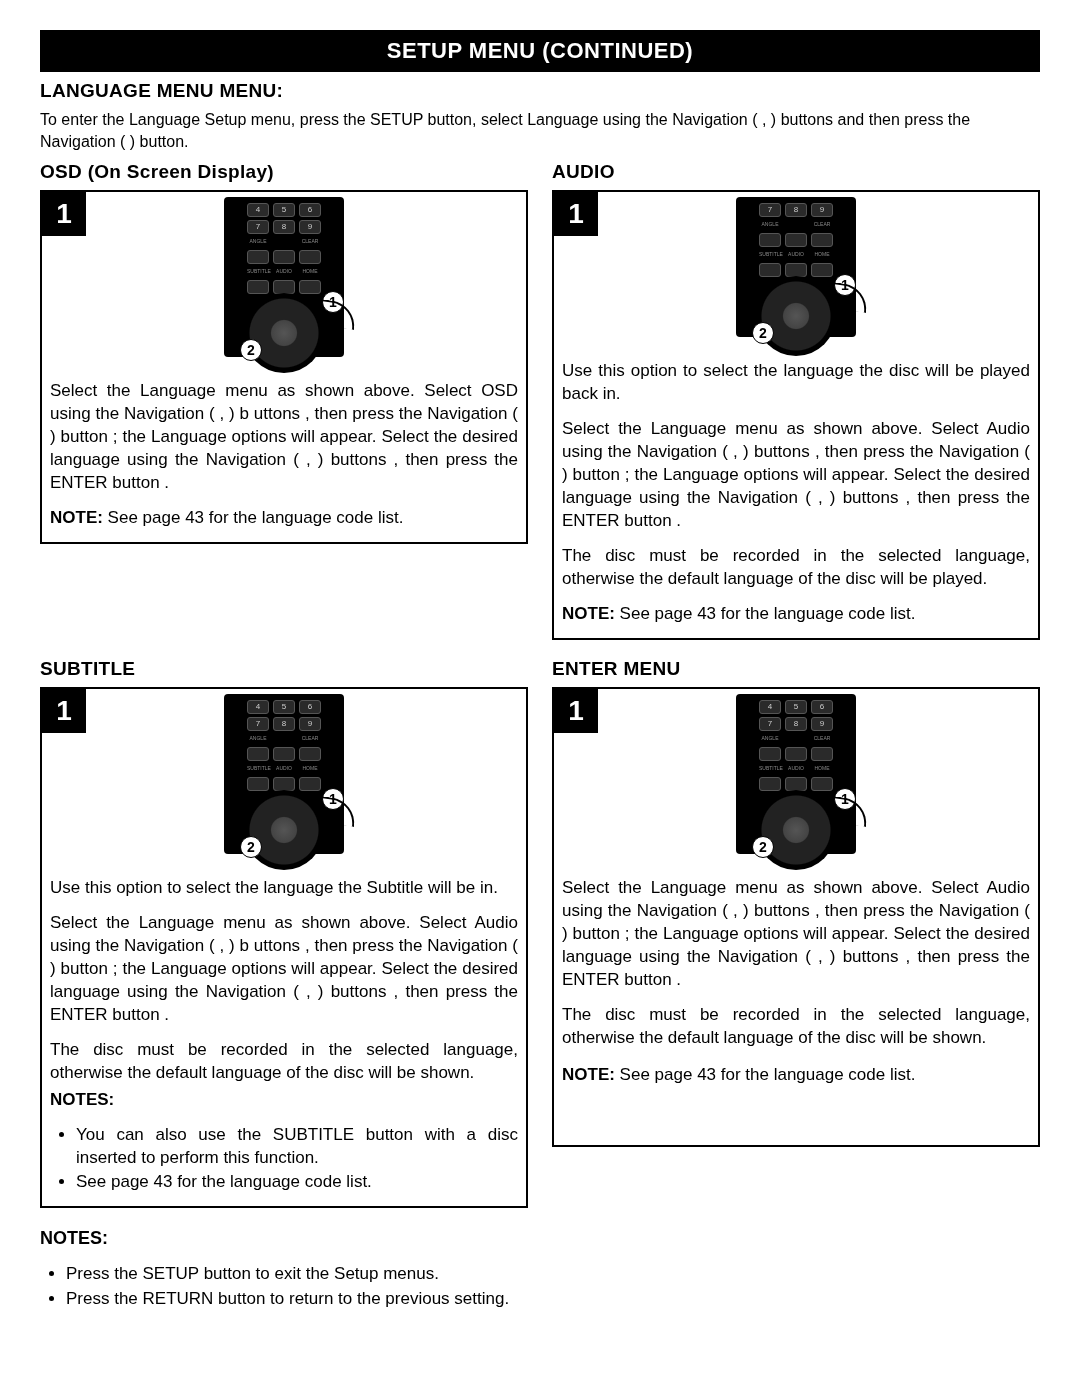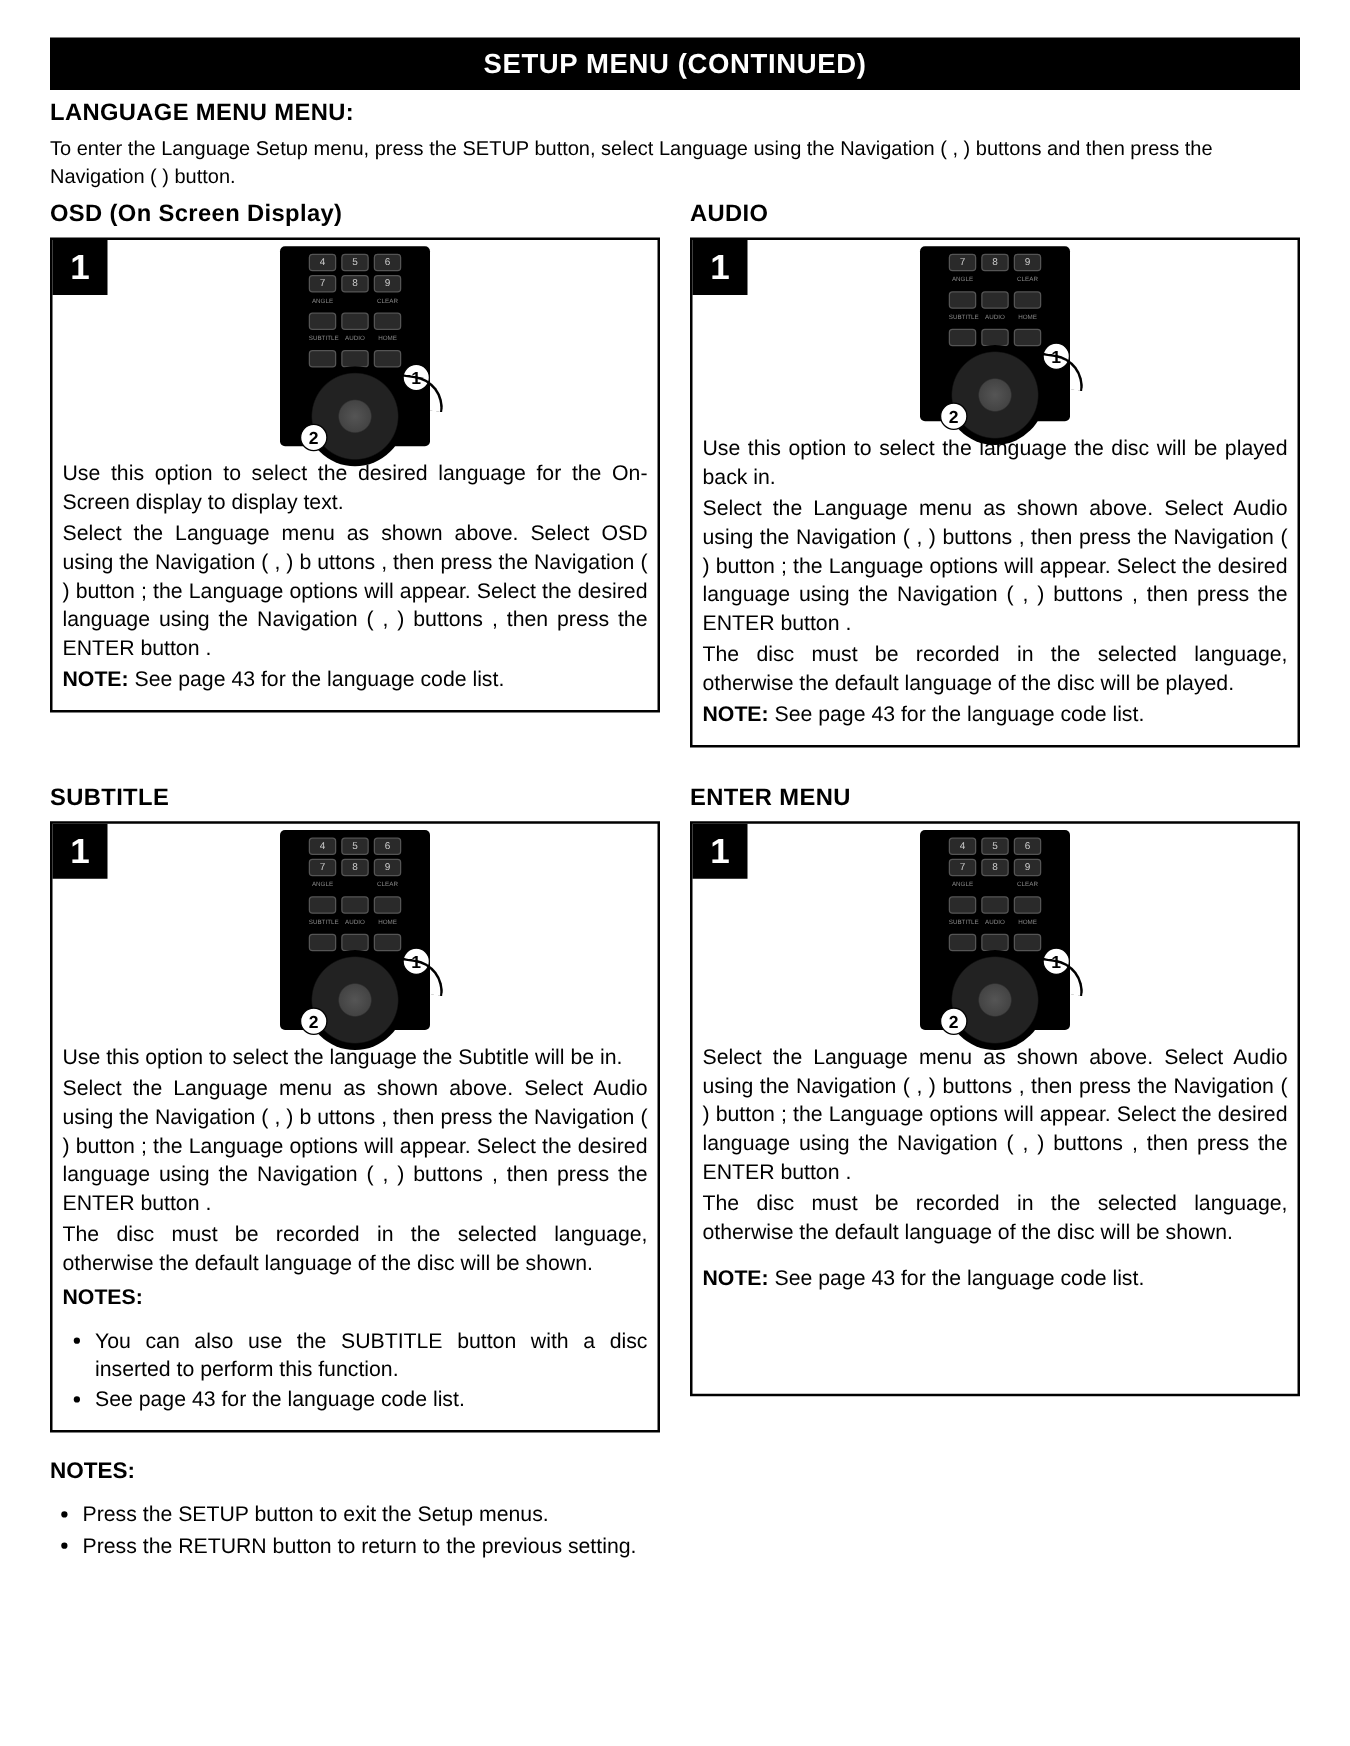--- a/index.html
+++ b/index.html
@@ -26,21 +26,21 @@
     font-size: 19px;
     margin: 6px 0 6px 0;
     letter-spacing: 0.3px;
   }
   .intro-text {
     font-size: 16px;
   }
   .grid {
     display: grid;
     grid-template-columns: 1fr 1fr;
-    gap: 22px 24px;
+    gap: 10px 24px;
     align-items: start;
   }
   .col { display: flex; flex-direction: column; }
   .box {
     border: 2px solid #000;
     position: relative;
   }
   .box .step-badge {
     position: absolute;
     top: 0; left: 0;
@@ -119,21 +119,21 @@
     left: -6px; top: -4px;
     border: 6px solid transparent;
     border-right-color: #000;
   }
   .box-text {
     border-top: 0;
     padding: 6px 8px 10px 8px;
     font-size: 17px;
     text-align: justify;
   }
-  .box-text p { margin-bottom: 2px; }
+  .box-text p { margin-bottom: 2px; margin-top: 12px; }
   .notes-inner { font-weight: bold; margin-top: 4px; }
   ul.notes-list { list-style: disc; padding-left: 26px; font-size: 17px; margin-top: 12px; }
   ul.notes-list li { margin: 2px 0; text-align: justify; }
   .bold { font-weight: bold; }
   .footer-notes {
     margin-top: 18px;
   }
   .footer-notes .hdr { font-weight: bold; }
 </style>
 </head>
@@ -184,21 +184,20 @@
             </div>
           <div class="dpad-wrap">
             <div class="dpad"></div>
             <div class="bubble b1">1</div>
             <div class="bubble b2">2</div>
             <div class="arrow-curve" style="right:-24px; top:4px;"></div>
           </div>
         </div>
       </div>
       <div class="box-text">
-        <p>Use this option to select the desired language for the On-Screen display to display text.</p>
         <p>Select the Language menu as shown above. Select OSD using the Navigation ( ,   ) b uttons   , then press the Navigation ( )   button   ; the Language options will appear. Select the desired language using the Navigation ( ,   ) buttons   , then press the ENTER button   .</p>
         <p><span class="bold">NOTE:</span><span> See page 43 for the language code list.</span></p>
       </div>
     </div>
   </div>
 
   <div class="col">
     <div class="section-title">AUDIO</div>
     <div class="box">
       <div class="step-badge">1</div>

